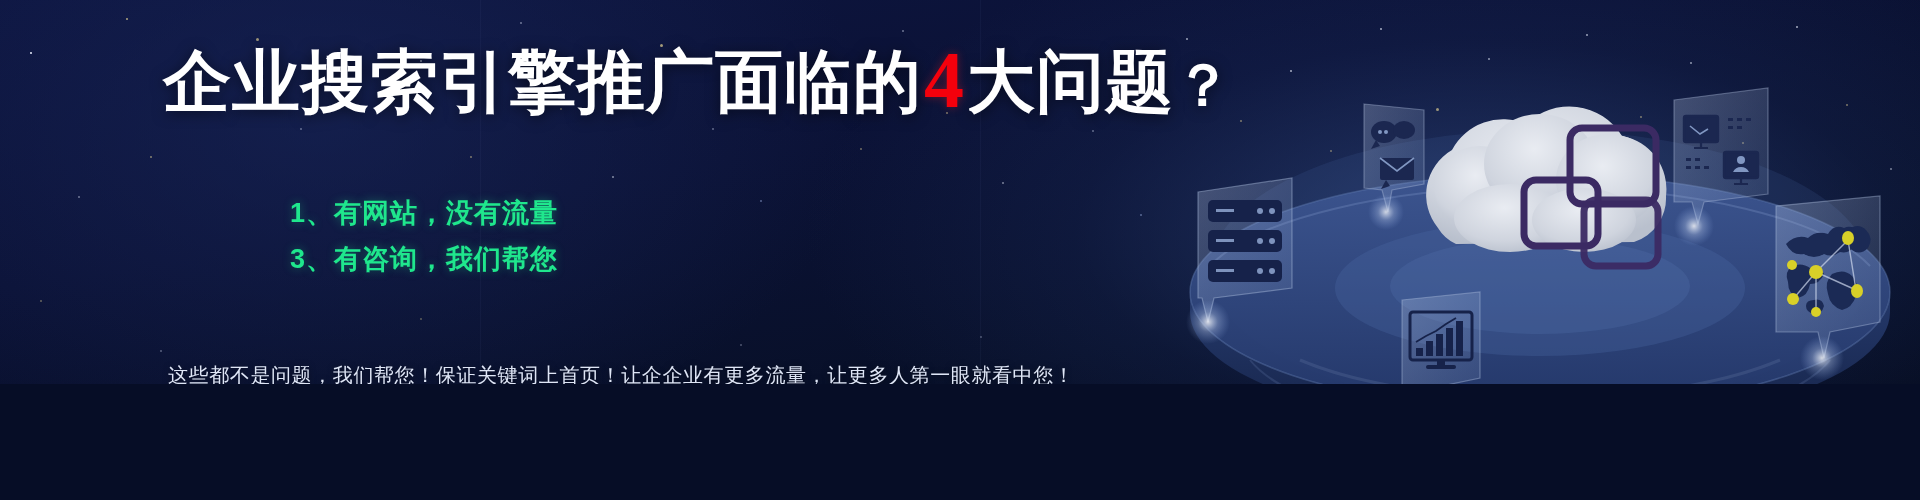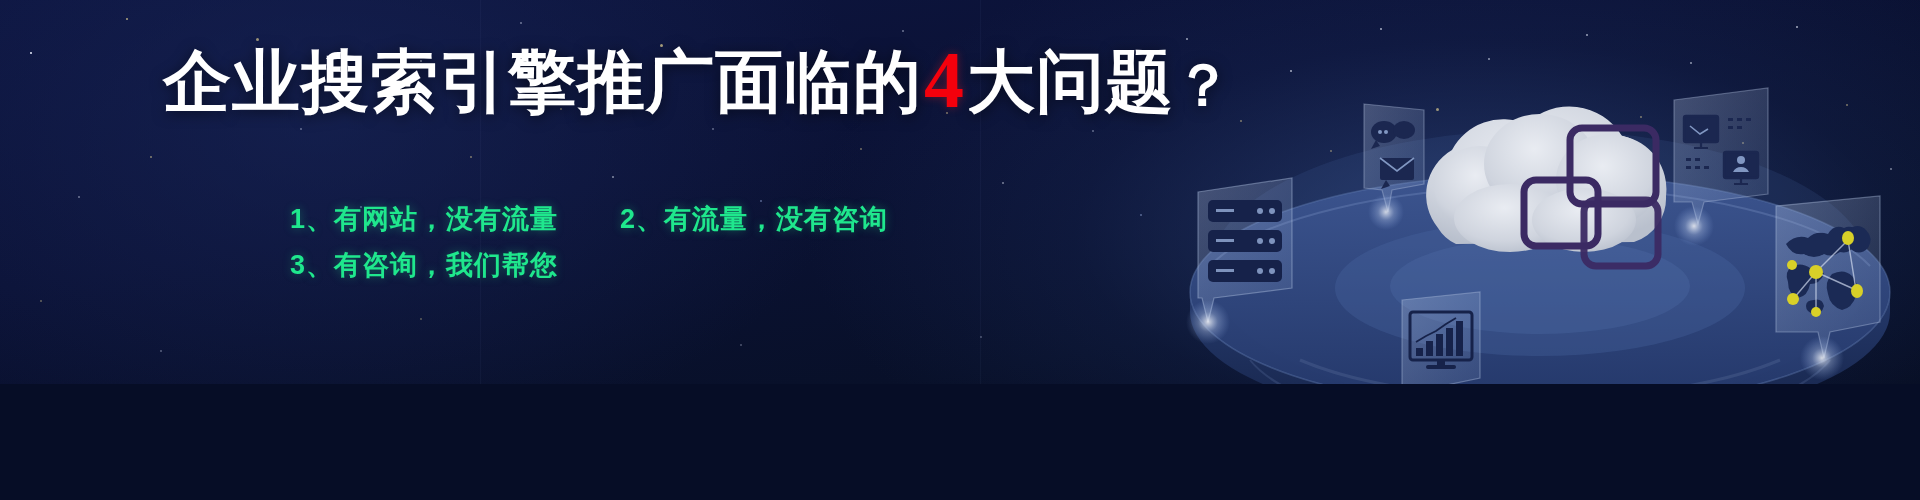--- a/index.html
+++ b/index.html
@@ -37,21 +37,21 @@
   }
   .headline .num {
     color:#f4000c; font-size:80px;
     font-family:"Liberation Serif","DejaVu Serif",serif;
     font-weight:bold; line-height:1; vertical-align:-2px;
     margin:0 2px; text-shadow:0 0 10px rgba(255,30,30,.35);
   }
   .headline .qm { font-size:58px; }
 
   .bullets { position:absolute; left:290px; top:196px; }
-  .bullet-row { display:flex; white-space:nowrap; margin-bottom:12px;margin-top:6px; }
+  .bullet-row { display:flex; white-space:nowrap; margin-bottom:12px; }
   .bullet {
     color:#1fe78d; font-size:27px; font-weight:bold;
     letter-spacing:1px; line-height:34px;
     text-shadow:0 0 10px rgba(31,231,141,.35);
   }
   .bullet.b1 { width:330px; }
   .bullet.b3 { width:330px; }
 
   .tagline {
     position:absolute; left:168px; top:362px;
@@ -133,27 +133,27 @@
 
   <div class="text-col">
 
     <div class="headline">
       <span>企业搜索引擎推广面临的</span><span class="num">4</span><span>大问题</span><span class="qm">？</span>
     </div>
 
     <div class="bullets">
       <div class="bullet-row">
         <span class="bullet b1"><span>1、</span><span>有网站，没有流量</span></span>
-        <span class="bullet b2"><span>2、</span><span>有流量，没有咨询</span></span>
       </div>
       <div class="bullet-row">
         <span class="bullet b3"><span>3、</span><span>有咨询，我们帮您</span></span>
       </div>
     </div>
 
+    <div class="tagline">这些都不是问题，我们帮您！保证关键词上首页！让企企业有更多流量，让更多人第一眼就看中您！</div>
   </div>
 
   <div class="illus">
     <svg viewBox="0 0 740 360" xmlns="http://www.w3.org/2000/svg">
       <defs>
         <radialGradient id="gGlow" cx="50%" cy="50%" r="50%">
           <stop offset="0%" stop-color="#ffffff" stop-opacity=".95"></stop>
           <stop offset="45%" stop-color="#cfe0ff" stop-opacity=".35"></stop>
           <stop offset="100%" stop-color="#9fc0ff" stop-opacity="0"></stop>
         </radialGradient>

